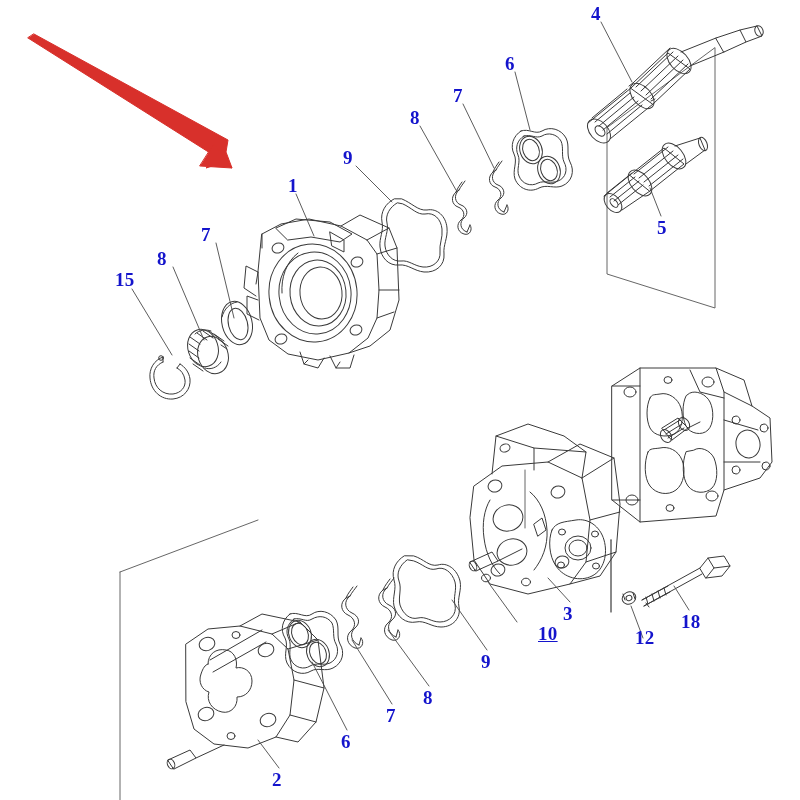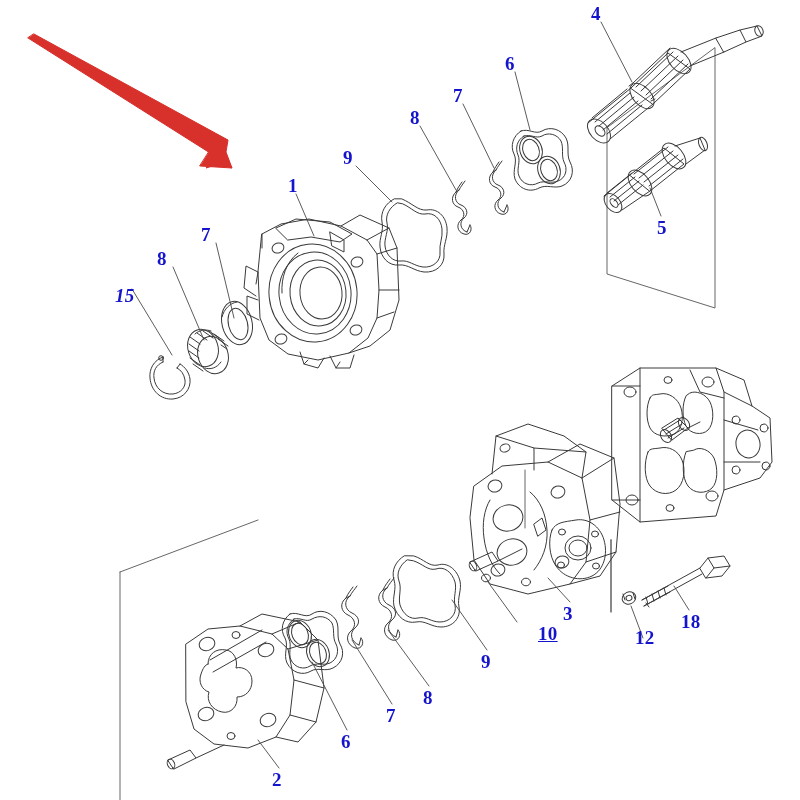--- a/index.html
+++ b/index.html
@@ -426,21 +426,21 @@
 
       <g>
         <path d="M28 38 L218 158 L206 168 L222 163 L232 168 L226 152 L228 140 L34 34 Z" fill="#d8302b" stroke="#d8302b" stroke-width="1"></path>
         <path d="M214 144 L232 168 L200 166 Z" fill="#d8302b" stroke="#d8302b" stroke-width="1"></path>
       </g>
 
     </g>
   </svg>
 
 
-  <div class="callout" style="left:115px; top:286px;font-style:italic;">15</div>
+  <div class="callout" style="left:115px; top:270px;">15</div>
   <div class="callout" style="left:157px; top:249px;">8</div>
   <div class="callout" style="left:201px; top:225px;">7</div>
   <div class="callout" style="left:288px; top:176px;">1</div>
   <div class="callout" style="left:343px; top:148px;">9</div>
   <div class="callout" style="left:410px; top:108px;">8</div>
   <div class="callout" style="left:453px; top:86px;">7</div>
   <div class="callout" style="left:505px; top:54px;">6</div>
   <div class="callout" style="left:591px; top:4px;">4</div>
   <div class="callout" style="left:657px; top:218px;">5</div>
   <div class="callout" style="left:563px; top:604px;">3</div>

